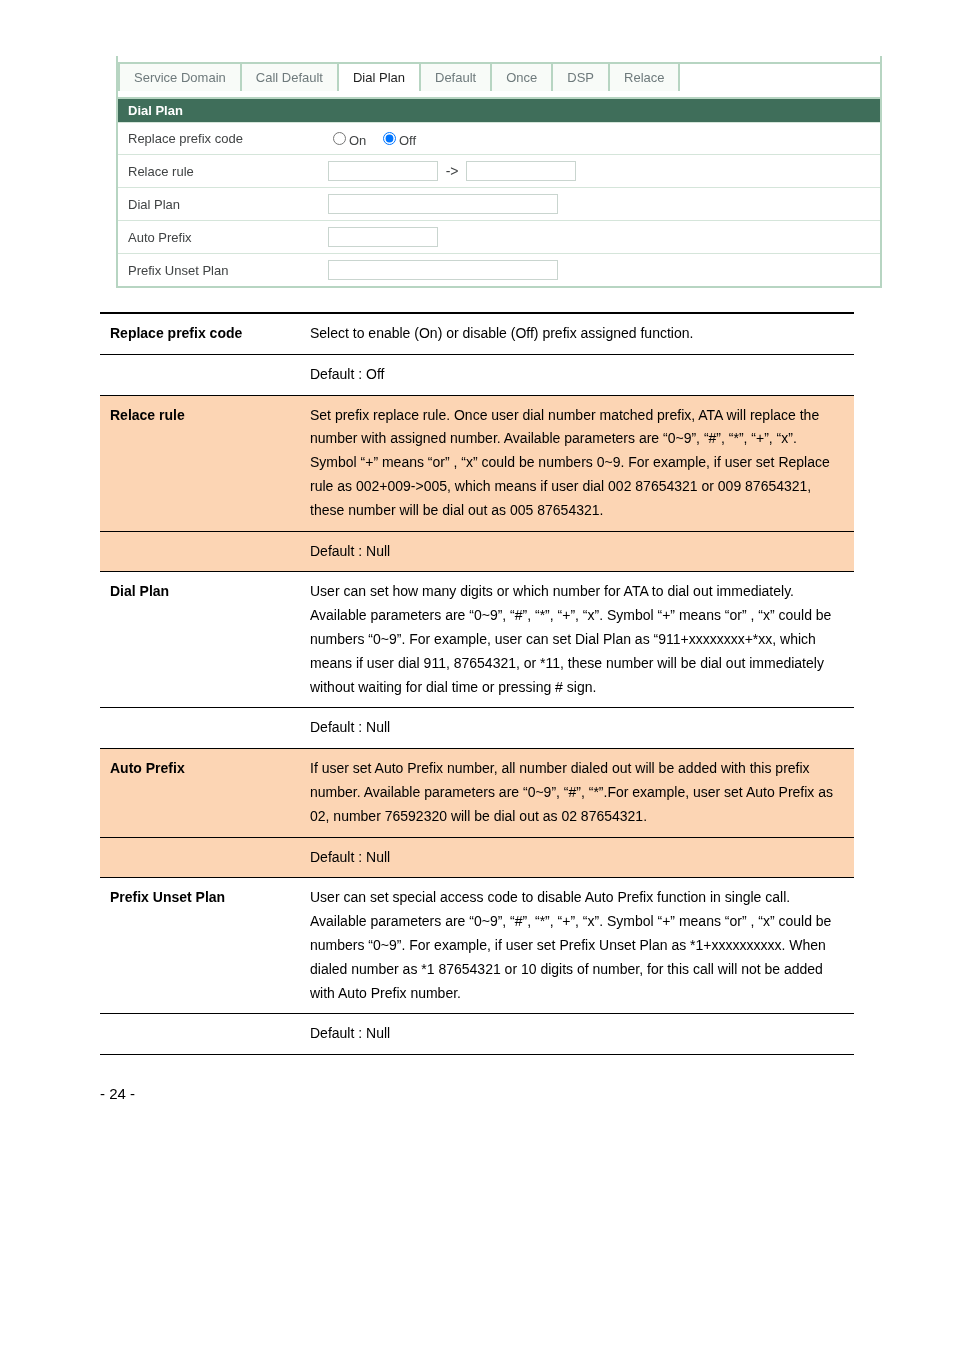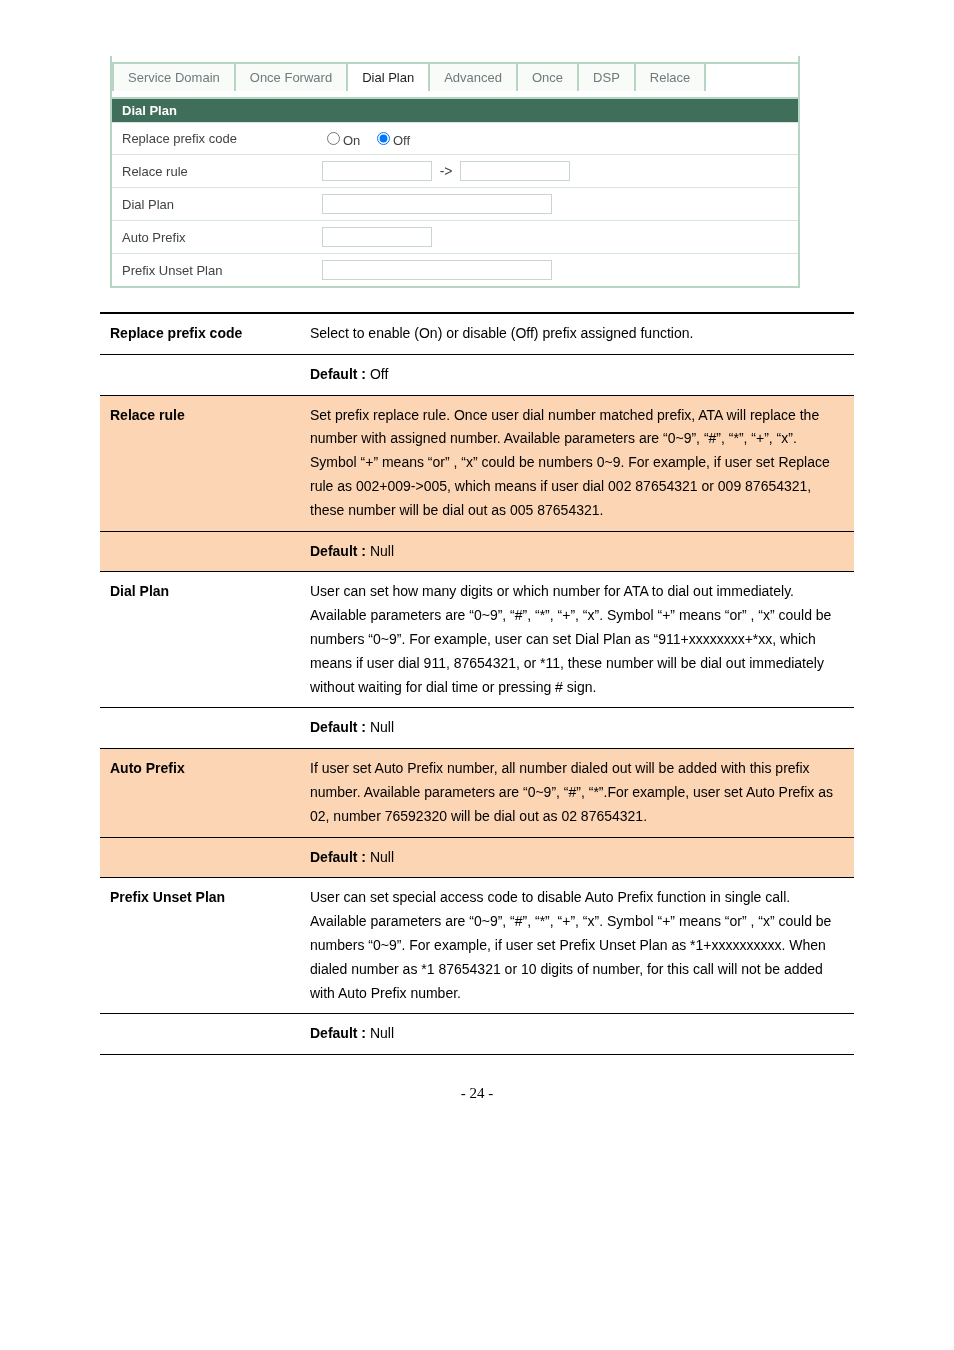--- a/index.html
+++ b/index.html
@@ -14,24 +14,24 @@
   padding: 56px 100px 40px 100px;
   box-sizing: border-box;
 }
 .heading {
   font-size: 15px;
   font-weight: bold;
   font-family: "Comic Sans MS", "Trebuchet MS", sans-serif;
   margin: 0 0 14px 0;
 }
 .embedded-ui {
-  margin-left: 10px;
+  margin-left: 16px;
   border: 2px solid #b7d5c2;
   border-top: none;
-  width: 690px;
+  width: 766px;
   border-collapse: collapse;
   font-size: 13px;
 }
 .tabs-row td {
   border-bottom: 2px solid #b7d5c2;
   padding: 6px 0 6px 0;
 }
 .tabs {
   display: flex;
   align-items: stretch;
@@ -82,42 +82,42 @@
 .desc-table td {
   border-top: 1px solid #000;
   border-bottom: 1px solid #000;
   padding: 8px 10px;
   vertical-align: top;
   line-height: 1.7;
 }
 .desc-table tr.first td { border-top: 2px solid #000; }
 .desc-table td.key { width: 180px; font-weight: bold; }
 .desc-table tr.shade td { background: #fcd5b4; }
-.default-label { font-weight: bold; text-align: right; }
+.default-label { font-weight: normal; text-align: right; }
 .footer {
-  text-align: center;
-  font-family: Liberation Serif, serif;
+  text-align: left;
+  font-family: Liberation Sans, sans-serif;
   font-size: 15px;
   margin-top: 30px;
 }
 </style>
 </head>
 <body>
 
 <div class="page">
 
   <table class="embedded-ui">
     <tbody>
         <tr class="tabs-row">
           <td colspan="2">
       <div class="tabs">
         <div class="tab">Service Domain</div>
-        <div class="tab">Once Forward</div>
+        <div class="tab">Call Default</div>
         <div class="tab active">Dial Plan</div>
-        <div class="tab">Advanced</div>
+        <div class="tab">Default</div>
         <div class="tab">Once</div>
         <div class="tab">DSP</div>
         <div class="tab">Relace</div>
       </div>
     </td>
         </tr>
     <tr class="section-head">
           <td colspan="2">Dial Plan</td>
         </tr>
 

